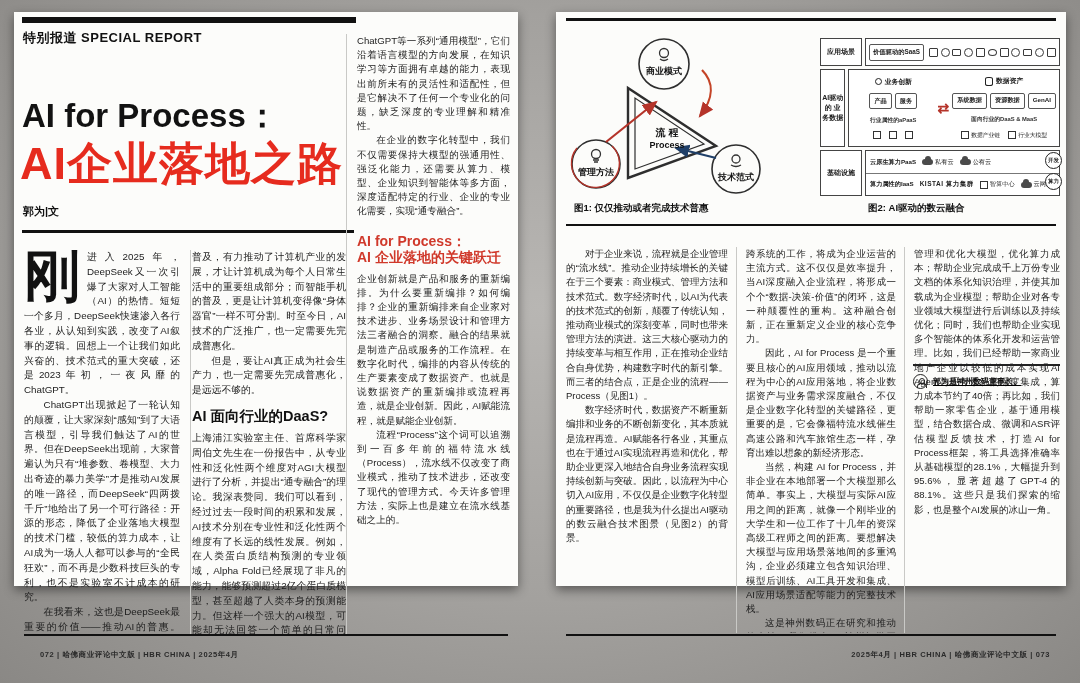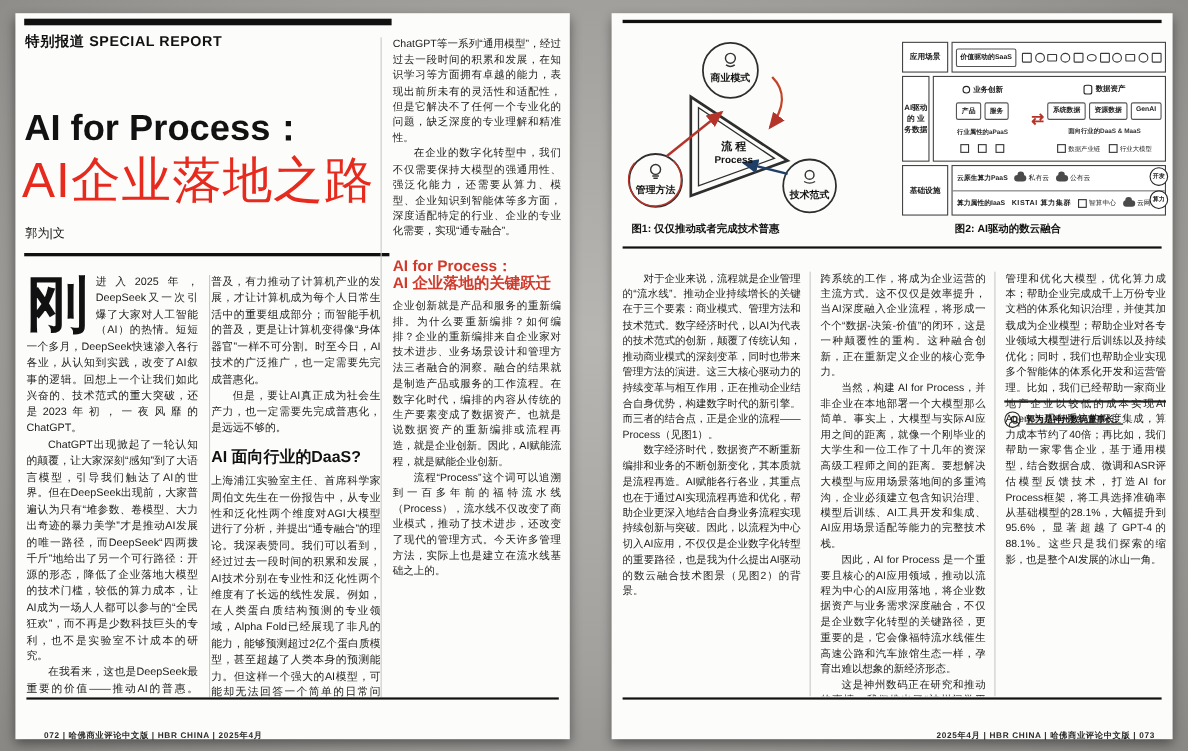--- a/index.html
+++ b/index.html
@@ -1,49 +1,49 @@
 <!DOCTYPE html>
 <html><head>
 <meta charset="utf-8">
 <style>
   * { margin:0; padding:0; box-sizing:border-box; }
   html,body { width:1080px; height:683px; overflow:hidden;
     font-family:"Liberation Sans","DejaVu Sans",sans-serif; }
   .canvas { position:relative; width:1080px; height:683px;
     background:radial-gradient(ellipse at 50% 45%, #b8b6b3 0%, #a3a19e 55%, #8a8885 100%); }
-  .page { position:absolute; top:12px; height:660px; background:#fcfcfa;
+  .page { position:absolute; top:12px; height:574px; background:#fcfcfa;
     box-shadow:0 4px 10px rgba(0,0,0,.45); }
   .page-left  { left:14px;  width:504px; }
   .page-right { left:556px; width:510px; }
 
   
   .kicker-bar { position:absolute; left:8px; top:5px; width:334px; height:6px; background:#111; }
   .kicker { position:absolute; left:9px; top:17px; font-size:13px; font-weight:800;
     letter-spacing:.5px; color:#111; }
   .title-en { position:absolute; left:8px; top:82px; font-size:33px; font-weight:900; color:#121212; }
-  .title-cn { position:absolute; left:6px; top:122px; font-size:45px; font-weight:400;
+  .title-cn { position:absolute; left:6px; top:122px; font-size:45px; font-weight:700;
     letter-spacing:1px; }
-  .byline { position:absolute; left:9px; top:192px; font-size:11px; font-weight:400; color:#111; }
+  .byline { position:absolute; left:9px; top:192px; font-size:11px; font-weight:700; color:#111; }
   .byline-rule { position:absolute; left:8px; top:218px; width:332px; height:3px; background:#111; }
 
   
   .lcol, .rcol { position:absolute; overflow:hidden; color:#1c1c1c; }
   .lcol p, .rcol p { font-size:9.8px; line-height:14.8px; text-align:justify; }
   .lcol1 { left:10px;  top:238px; width:156px; height:384px; }
   .lcol2 { left:176px; top:238px; width:156px; height:384px; border-left:1px solid #c9c9c6; padding-left:1px; }
   .lcol3 { left:332px; top:22px;  width:164px; height:600px; border-left:1px solid #c9c9c6; padding-left:10px; }
   .lcol3 p { font-size:9.6px; line-height:14.2px; }
   p.ind { text-indent:2em; }
   .dropcap { float:left; font-size:56px; line-height:46px; font-weight:900; color:#111;
     margin:3px 7px 0 0; }
   .colhead { font-size:14.5px; font-weight:900; color:#111; margin:10px 0 6px; line-height:17px; }
   .colhead.red2 { color:#d0392b; font-size:14px; line-height:16px; margin:14px 0 7px; }
 
   .bottom-rule { position:absolute; left:10px; right:10px; top:622px; height:2px; background:#111; }
-  .footer { position:absolute; top:638px; font-size:7.5px; font-weight:700; letter-spacing:.6px; color:#2a2a2a;margin-top:14px; }
+  .footer { position:absolute; top:638px; font-size:7.5px; font-weight:700; letter-spacing:.6px; color:#2a2a2a; }
   .footer-left  { left:26px; }
   .footer-right { right:16px; }
 
   
   .top-rule { position:absolute; left:10px; right:10px; top:6px; height:2.5px; background:#111; }
   .figband-rule { position:absolute; left:10px; right:10px; top:212px; height:2px; background:#111; }
   .fig1 { position:absolute; left:8px; top:24px; width:250px; height:165px; }
   .figcap { position:absolute; font-size:9.5px; font-weight:800; color:#111; }
   .fig1cap { left:18px; top:190px; }
   .fig2cap { left:312px; top:190px; }
@@ -131,21 +131,21 @@
     </div>
 
     <div class="lcol lcol2">
       <p>普及，有力推动了计算机产业的发展，才让计算机成为每个人日常生活中的重要组成部分；而智能手机的普及，更是让计算机变得像“身体器官”一样不可分割。时至今日，AI技术的广泛推广，也一定需要先完成普惠化。</p>
       <p class="ind">但是，要让AI真正成为社会生产力，也一定需要先完成普惠化，是远远不够的。</p>
       <h3 class="colhead">AI 面向行业的DaaS?</h3>
       <p>上海浦江实验室主任、首席科学家周伯文先生在一份报告中，从专业性和泛化性两个维度对AGI大模型进行了分析，并提出“通专融合”的理论。我深表赞同。我们可以看到，经过过去一段时间的积累和发展，AI技术分别在专业性和泛化性两个维度有了长远的线性发展。例如，在人类蛋白质结构预测的专业领域，Alpha Fold已经展现了非凡的能力，能够预测超过2亿个蛋白质模型，甚至超越了人类本身的预测能力。但这样一个强大的AI模型，可能却无法回答一个简单的日常问题，泛化能力严重不足。另一方面，例如DeepSeek、LLaMA，或是</p>
     </div>
 
     <div class="lcol lcol3">
-      <p>ChatGPT等一系列“通用模型”，经过过去一段时间的积累和发展，在知识学习等方面拥有卓越的能力，表现出前所未有的灵活性和适配性，但是它解决不了任何一个专业化的问题，缺乏深度的专业理解和精准性。</p>
+      <p>ChatGPT等一系列“通用模型”，它们沿着语言模型的方向发展，在知识学习等方面拥有卓越的能力，表现出前所未有的灵活性和适配性，但是它解决不了任何一个专业化的问题，缺乏深度的专业理解和精准性。</p>
       <p class="ind">在企业的数字化转型中，我们不仅需要保持大模型的强通用性、强泛化能力，还需要从算力、模型、企业知识到智能体等多方面，深度适配特定的行业、企业的专业化需要，实现“通专融合”。</p>
       <h3 class="colhead red2"><span>AI for Process：</span><br><span>AI 企业落地的关键跃迁</span></h3>
       <p>企业创新就是产品和服务的重新编排。为什么要重新编排？如何编排？企业的重新编排来自企业家对技术进步、业务场景设计和管理方法三者融合的洞察。融合的结果就是制造产品或服务的工作流程。在数字化时代，编排的内容从传统的生产要素变成了数据资产。也就是说数据资产的重新编排或流程再造，就是企业创新。因此，AI赋能流程，就是赋能企业创新。</p>
       <p class="ind">流程“Process”这个词可以追溯到一百多年前的福特流水线（Process），流水线不仅改变了商业模式，推动了技术进步，还改变了现代的管理方式。今天许多管理方法，实际上也是建立在流水线基础之上的。</p>
     </div>
 
     <div class="bottom-rule"></div>
     <div class="footer footer-left">072 | 哈佛商业评论中文版 | HBR CHINA | 2025年4月</div>
   </section>
 
@@ -306,22 +306,22 @@
     <div class="figcap fig2cap">图2: AI驱动的数云融合</div>
 
     <div class="figband-rule"></div>
 
     <div class="rcol rcol1">
       <p class="ind">对于企业来说，流程就是企业管理的“流水线”。推动企业持续增长的关键在于三个要素：商业模式、管理方法和技术范式。数字经济时代，以AI为代表的技术范式的创新，颠覆了传统认知，推动商业模式的深刻变革，同时也带来管理方法的演进。这三大核心驱动力的持续变革与相互作用，正在推动企业结合自身优势，构建数字时代的新引擎。而三者的结合点，正是企业的流程——Process（见图1）。</p>
       <p class="ind">数字经济时代，数据资产不断重新编排和业务的不断创新变化，其本质就是流程再造。AI赋能各行各业，其重点也在于通过AI实现流程再造和优化，帮助企业更深入地结合自身业务流程实现持续创新与突破。因此，以流程为中心切入AI应用，不仅仅是企业数字化转型的重要路径，也是我为什么提出AI驱动的数云融合技术图景（见图2）的背景。</p>
     </div>
     <div class="rcol rcol2">
       <p>跨系统的工作，将成为企业运营的主流方式。这不仅仅是效率提升，当AI深度融入企业流程，将形成一个个“数据-决策-价值”的闭环，这是一种颠覆性的重构。这种融合创新，正在重新定义企业的核心竞争力。</p>
+      <p class="ind">因此，AI for Process 是一个重要且核心的AI应用领域，推动以流程为中心的AI应用落地，将企业数据资产与业务需求深度融合，不仅是企业数字化转型的关键路径，更重要的是，它会像福特流水线催生高速公路和汽车旅馆生态一样，孕育出难以想象的新经济形态。</p>
       <p class="ind">当然，构建 AI for Process，并非企业在本地部署一个大模型那么简单。事实上，大模型与实际AI应用之间的距离，就像一个刚毕业的大学生和一位工作了十几年的资深高级工程师之间的距离。要想解决大模型与应用场景落地间的多重鸿沟，企业必须建立包含知识治理、模型后训练、AI工具开发和集成、AI应用场景适配等能力的完整技术栈。</p>
-      <p class="ind">因此，AI for Process 是一个重要且核心的AI应用领域，推动以流程为中心的AI应用落地，将企业数据资产与业务需求深度融合，不仅是企业数字化转型的关键路径，更重要的是，它会像福特流水线催生高速公路和汽车旅馆生态一样，孕育出难以想象的新经济形态。</p>
       <p class="ind">这是神州数码正在研究和推动的事情，我们推出了“神州问学平台”，帮助企业部署、</p>
     </div>
     <div class="rcol rcol3">
       <p>管理和优化大模型，优化算力成本；帮助企业完成成千上万份专业文档的体系化知识治理，并使其加载成为企业模型；帮助企业对各专业领域大模型进行后训练以及持续优化；同时，我们也帮助企业实现多个智能体的体系化开发和运营管理。比如，我们已经帮助一家商业地产企业以较低的成本实现AI Agent与现有系统的深度集成，算力成本节约了40倍；再比如，我们帮助一家零售企业，基于通用模型，结合数据合成、微调和ASR评估模型反馈技术，打造AI for Process框架，将工具选择准确率从基础模型的28.1%，大幅提升到95.6%，显著超越了GPT-4的88.1%。这些只是我们探索的缩影，也是整个AI发展的冰山一角。</p>
     </div>
 
     <div class="bio-rule"></div>
     <div class="bio">
       <span class="bio-ic"></span>
       <span class="bio-text">郭为是神州数码董事长。</span>

